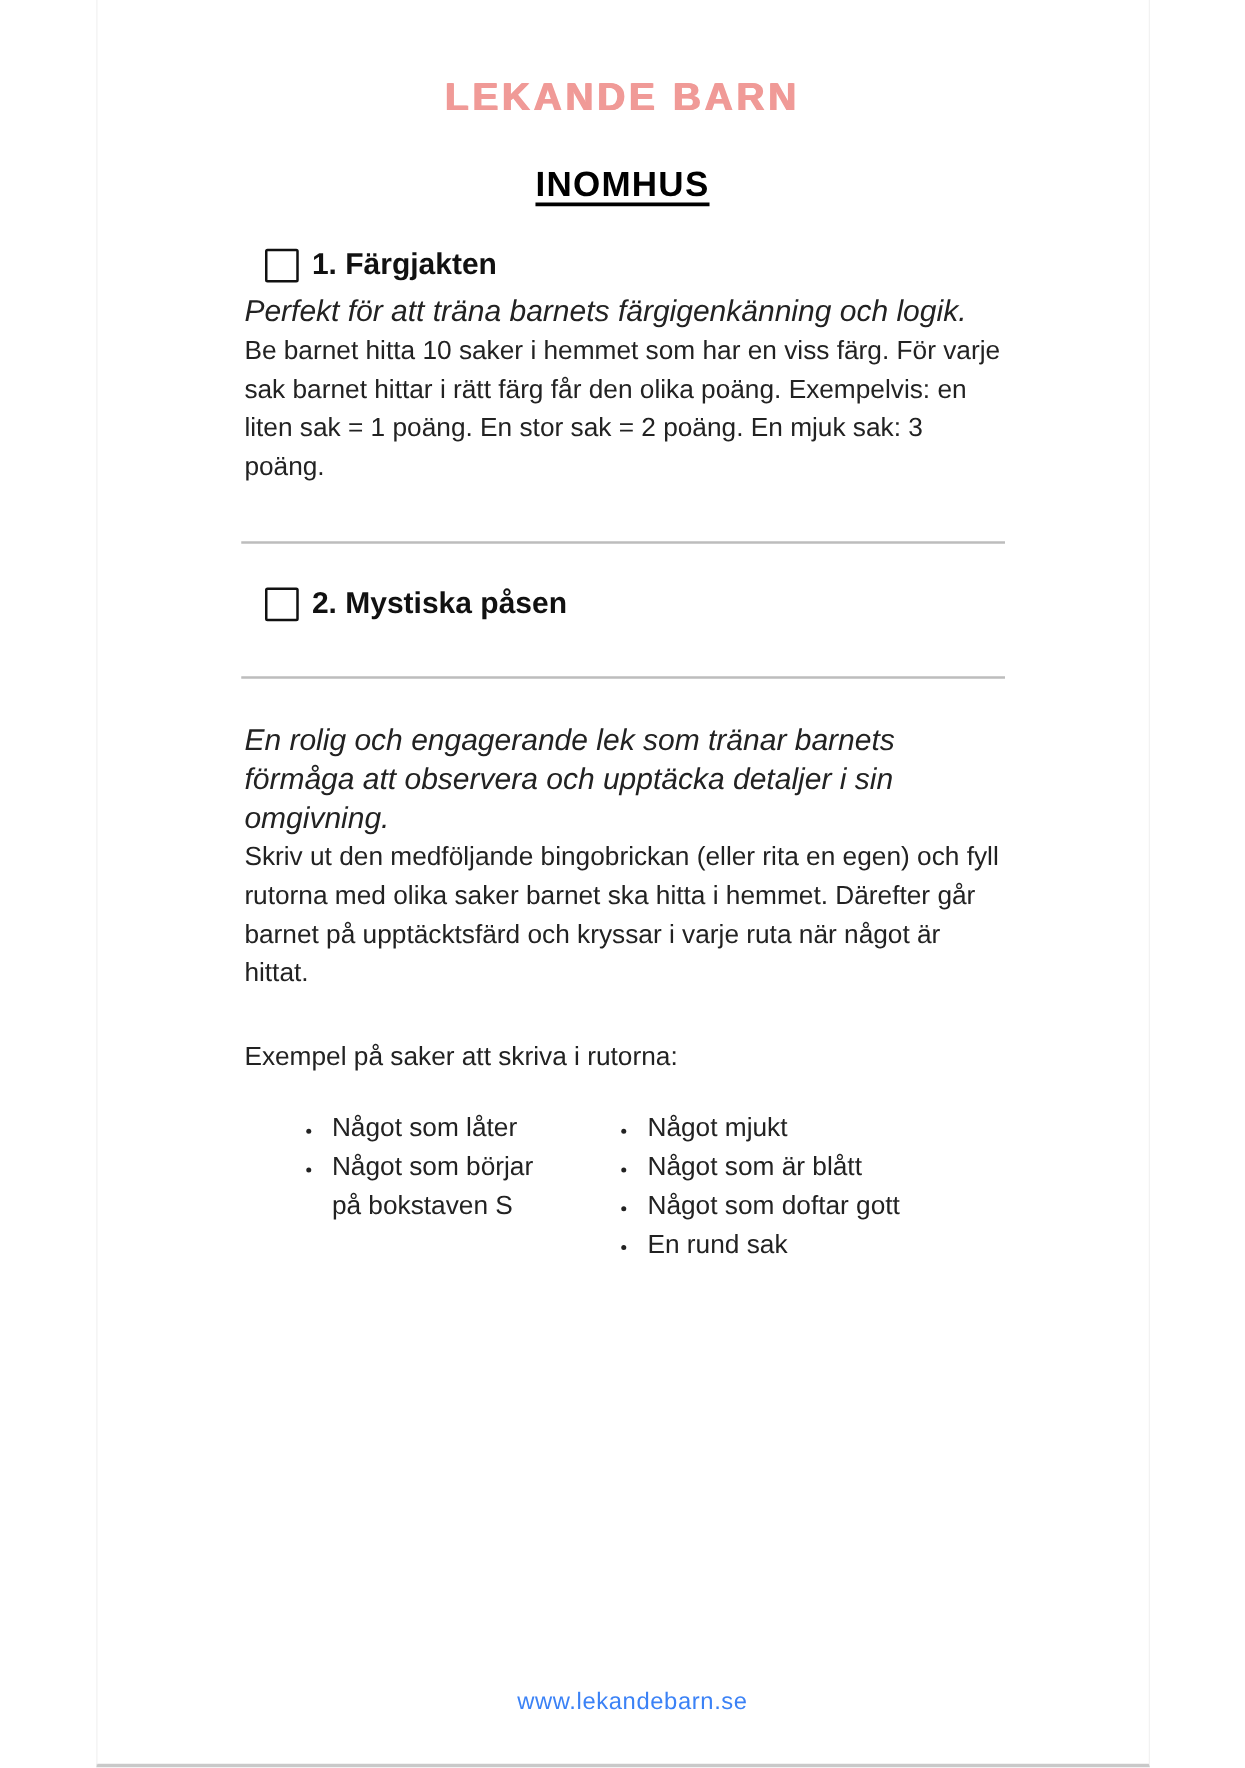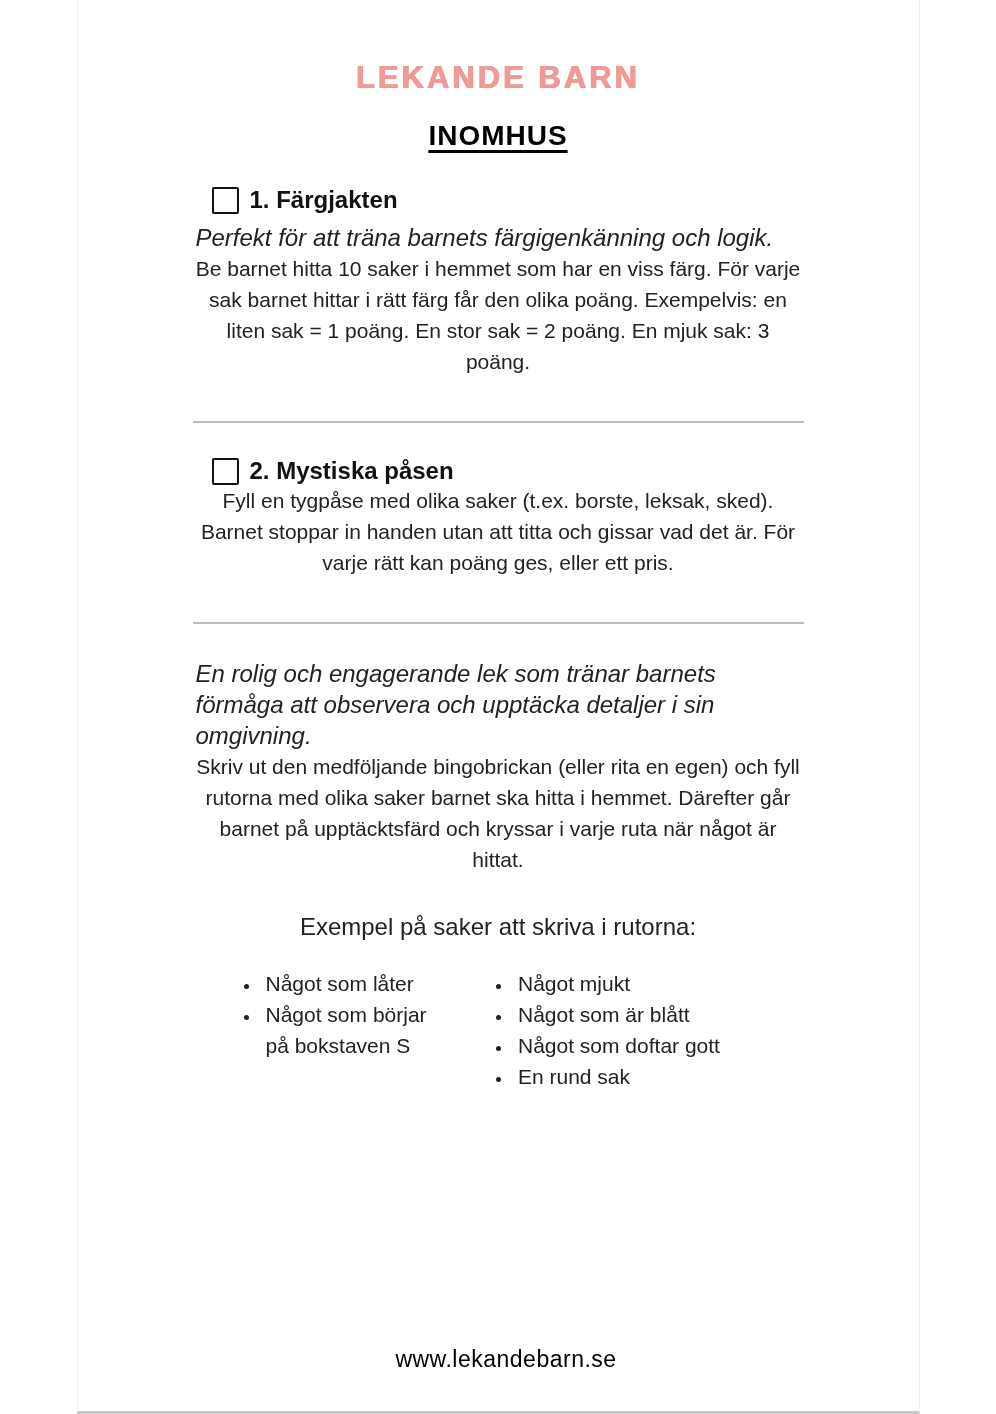--- a/index.html
+++ b/index.html
@@ -27,21 +27,21 @@
   .brand {
     margin-top: 60px;
     text-align: center;
     font-size: 31px;
     font-weight: bold;
     letter-spacing: 3px;
     color: #f09a97;
     text-shadow: 0.6px 0 0 currentColor, -0.6px 0 0 currentColor;
   }
   .doc-title {
-    margin-top: 24px;
+    margin-top: 36px;
     text-align: center;
     font-size: 28px;
     font-weight: bold;
     letter-spacing: 1px;
     text-decoration: underline;
     text-underline-offset: 5px;
     text-decoration-thickness: 2.5px;
     color: #000000;
   }
   .section {
@@ -71,33 +71,31 @@
     font-size: 24px;
     font-style: italic;
     line-height: 31px;
     color: #222222;
   }
   .section-body {
     font-size: 21px;
     line-height: 31px;
     color: #222222;
     max-width: 768px;
-    text-align: center;
   }
   .divider {
     border: none;
     border-top: 2px solid #bdbdbd;
     margin: 44px -3px 30px -3px;
   }
   .examples-intro {
     margin-top: 36px;
-    font-size: 24px;
+    font-size: 21px;
     line-height: 31px;
     color: #222222;
-    text-align: center;
   }
   .bullet-columns {
     display: flex;
     margin-top: 26px;
   }
   .bullet-list {
     margin: 0;
     padding-left: 64px;
     font-size: 21px;
     line-height: 31px;
@@ -117,23 +115,23 @@
   .col-right {
     width: 290px;
     box-sizing: border-box;
   }
   .footer {
     position: absolute;
     left: 0;
     right: 0;
     bottom: 38px;
     text-align: center;
-    font-size: 23px;
+    font-size: 19px;
     letter-spacing: 0.5px;
-    color: #000000;
+    color: #3b82f6;
     padding-left: 16px;
   }
 </style>
 </head>
 <body>
 
 <div class="page">
   <div class="content">
 
     <div class="brand">LEKANDE BARN</div>
@@ -149,21 +147,20 @@
       <div class="section-body">Be barnet hitta 10 saker i hemmet som har en viss färg. För varje sak barnet hittar i rätt färg får den olika poäng. Exempelvis: en liten sak = 1 poäng. En stor sak = 2 poäng. En mjuk sak: 3 poäng.</div>
     </div>
 
     <hr class="divider">
 
     <div class="section">
       <div class="section-header">
         <span class="checkbox"></span>
         <span class="section-title">2. Mystiska påsen</span>
       </div>
-      <div class="section-body">Fyll en tygpåse med olika saker (t.ex. borste, leksak, sked). Barnet stoppar in handen utan att titta och gissar vad det är. För varje rätt kan poäng ges, eller ett pris.</div>
     </div>
 
     <hr class="divider">
 
     <div class="section">
       <div class="section-desc">En rolig och engagerande lek som tränar barnets förmåga att observera och upptäcka detaljer i sin omgivning.</div>
       <div class="section-body">Skriv ut den medföljande bingobrickan (eller rita en egen) och fyll rutorna med olika saker barnet ska hitta i hemmet. Därefter går barnet på upptäcktsfärd och kryssar i varje ruta när något är hittat.</div>
     </div>
 
     <div class="examples-intro">Exempel på saker att skriva i rutorna:</div>

